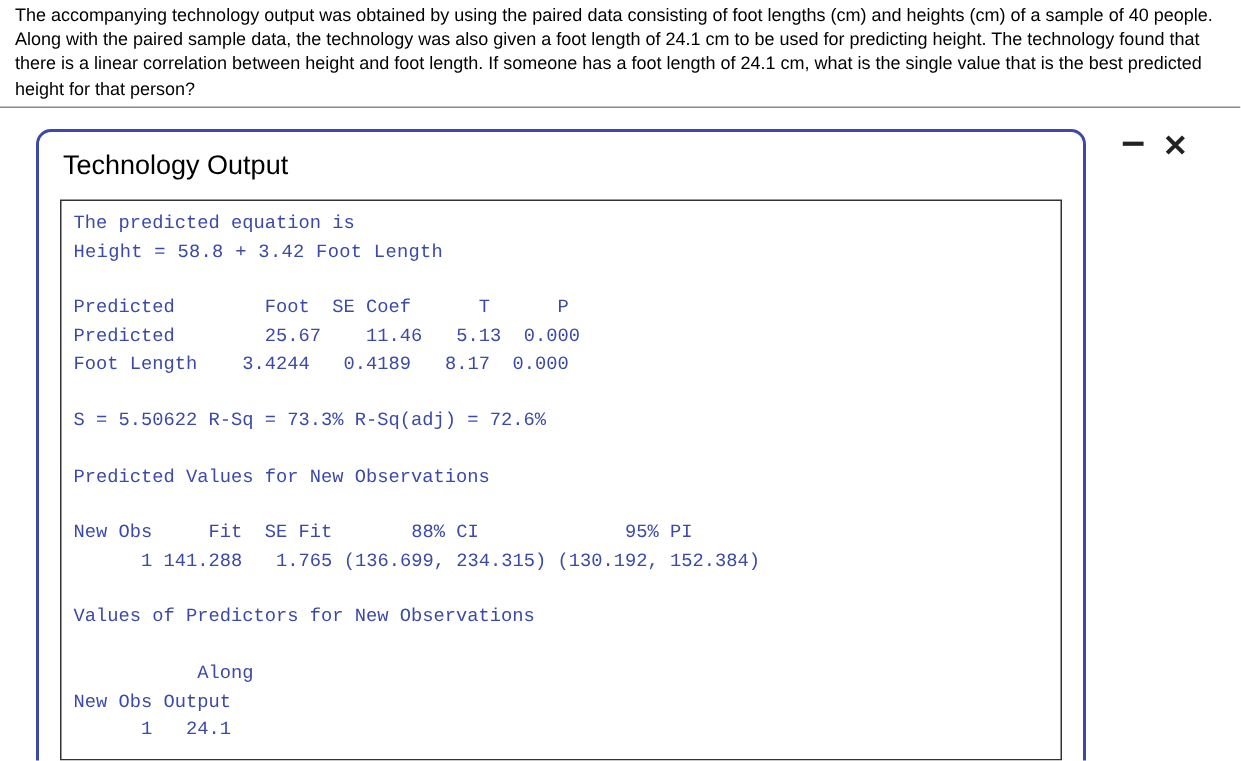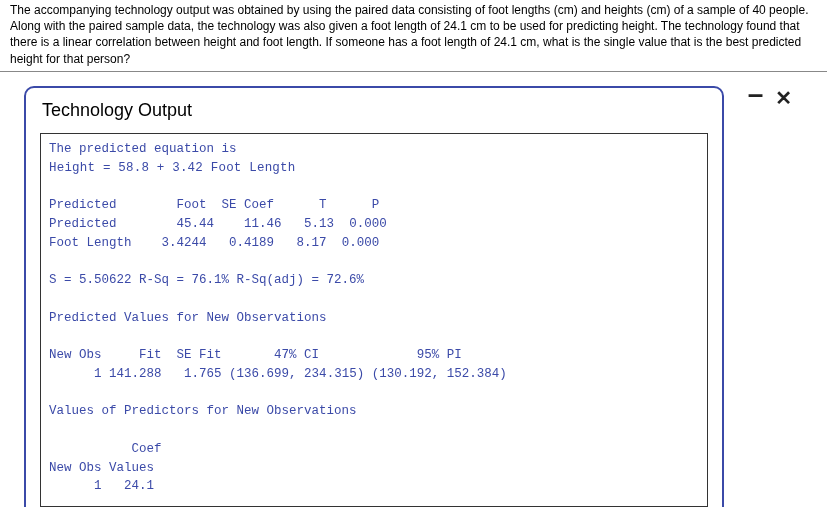--- a/index.html
+++ b/index.html
@@ -65,28 +65,28 @@
     <span class="ctrl min">–</span>
     <span class="ctrl">✕</span>
   </div>
 
   <div class="panel-title">Technology Output</div>
 
   <div class="mono-box"><span>The predicted equation is</span>
 <span class="eqn">Height = 58.8 + 3.42 Foot Length</span>
 
 <span>Predicted</span>        <span>Foot</span>  <span>SE Coef</span>      <span>T</span>      <span>P</span>
-<span>Predicted</span>        <span>45.44</span>    <span>11.46</span>   <span>5.13</span>  <span>0.000</span>
+<span>Predicted</span>        <span>25.67</span>    <span>11.46</span>   <span>5.13</span>  <span>0.000</span>
 <span>Foot Length</span>    <span>3.4244</span>   <span>0.4189</span>   <span>8.17</span>  <span>0.000</span>
 
-<span>S = 5.50622 R-Sq = 76.1% R-Sq(adj) = 72.6%</span>
+<span>S = 5.50622 R-Sq = 73.3% R-Sq(adj) = 72.6%</span>
 
 <span>Predicted Values for New Observations</span>
 
-<span>New Obs</span>     <span>Fit</span>  <span>SE Fit</span>       <span>47% CI</span>             <span>95% PI</span>
+<span>New Obs</span>     <span>Fit</span>  <span>SE Fit</span>       <span>88% CI</span>             <span>95% PI</span>
       <span>1</span> <span>141.288</span>   <span>1.765</span> <span>(136.699, 234.315)</span> <span>(130.192, 152.384)</span>
 
 <span>Values of Predictors for New Observations</span>
 
-           <span>Coef</span>
-<span>New Obs</span> <span>Values</span>
+           <span>Along</span>
+<span>New Obs</span> <span>Output</span>
       <span>1</span>   <span>24.1</span></div>
 </div>
 
 </body></html>

